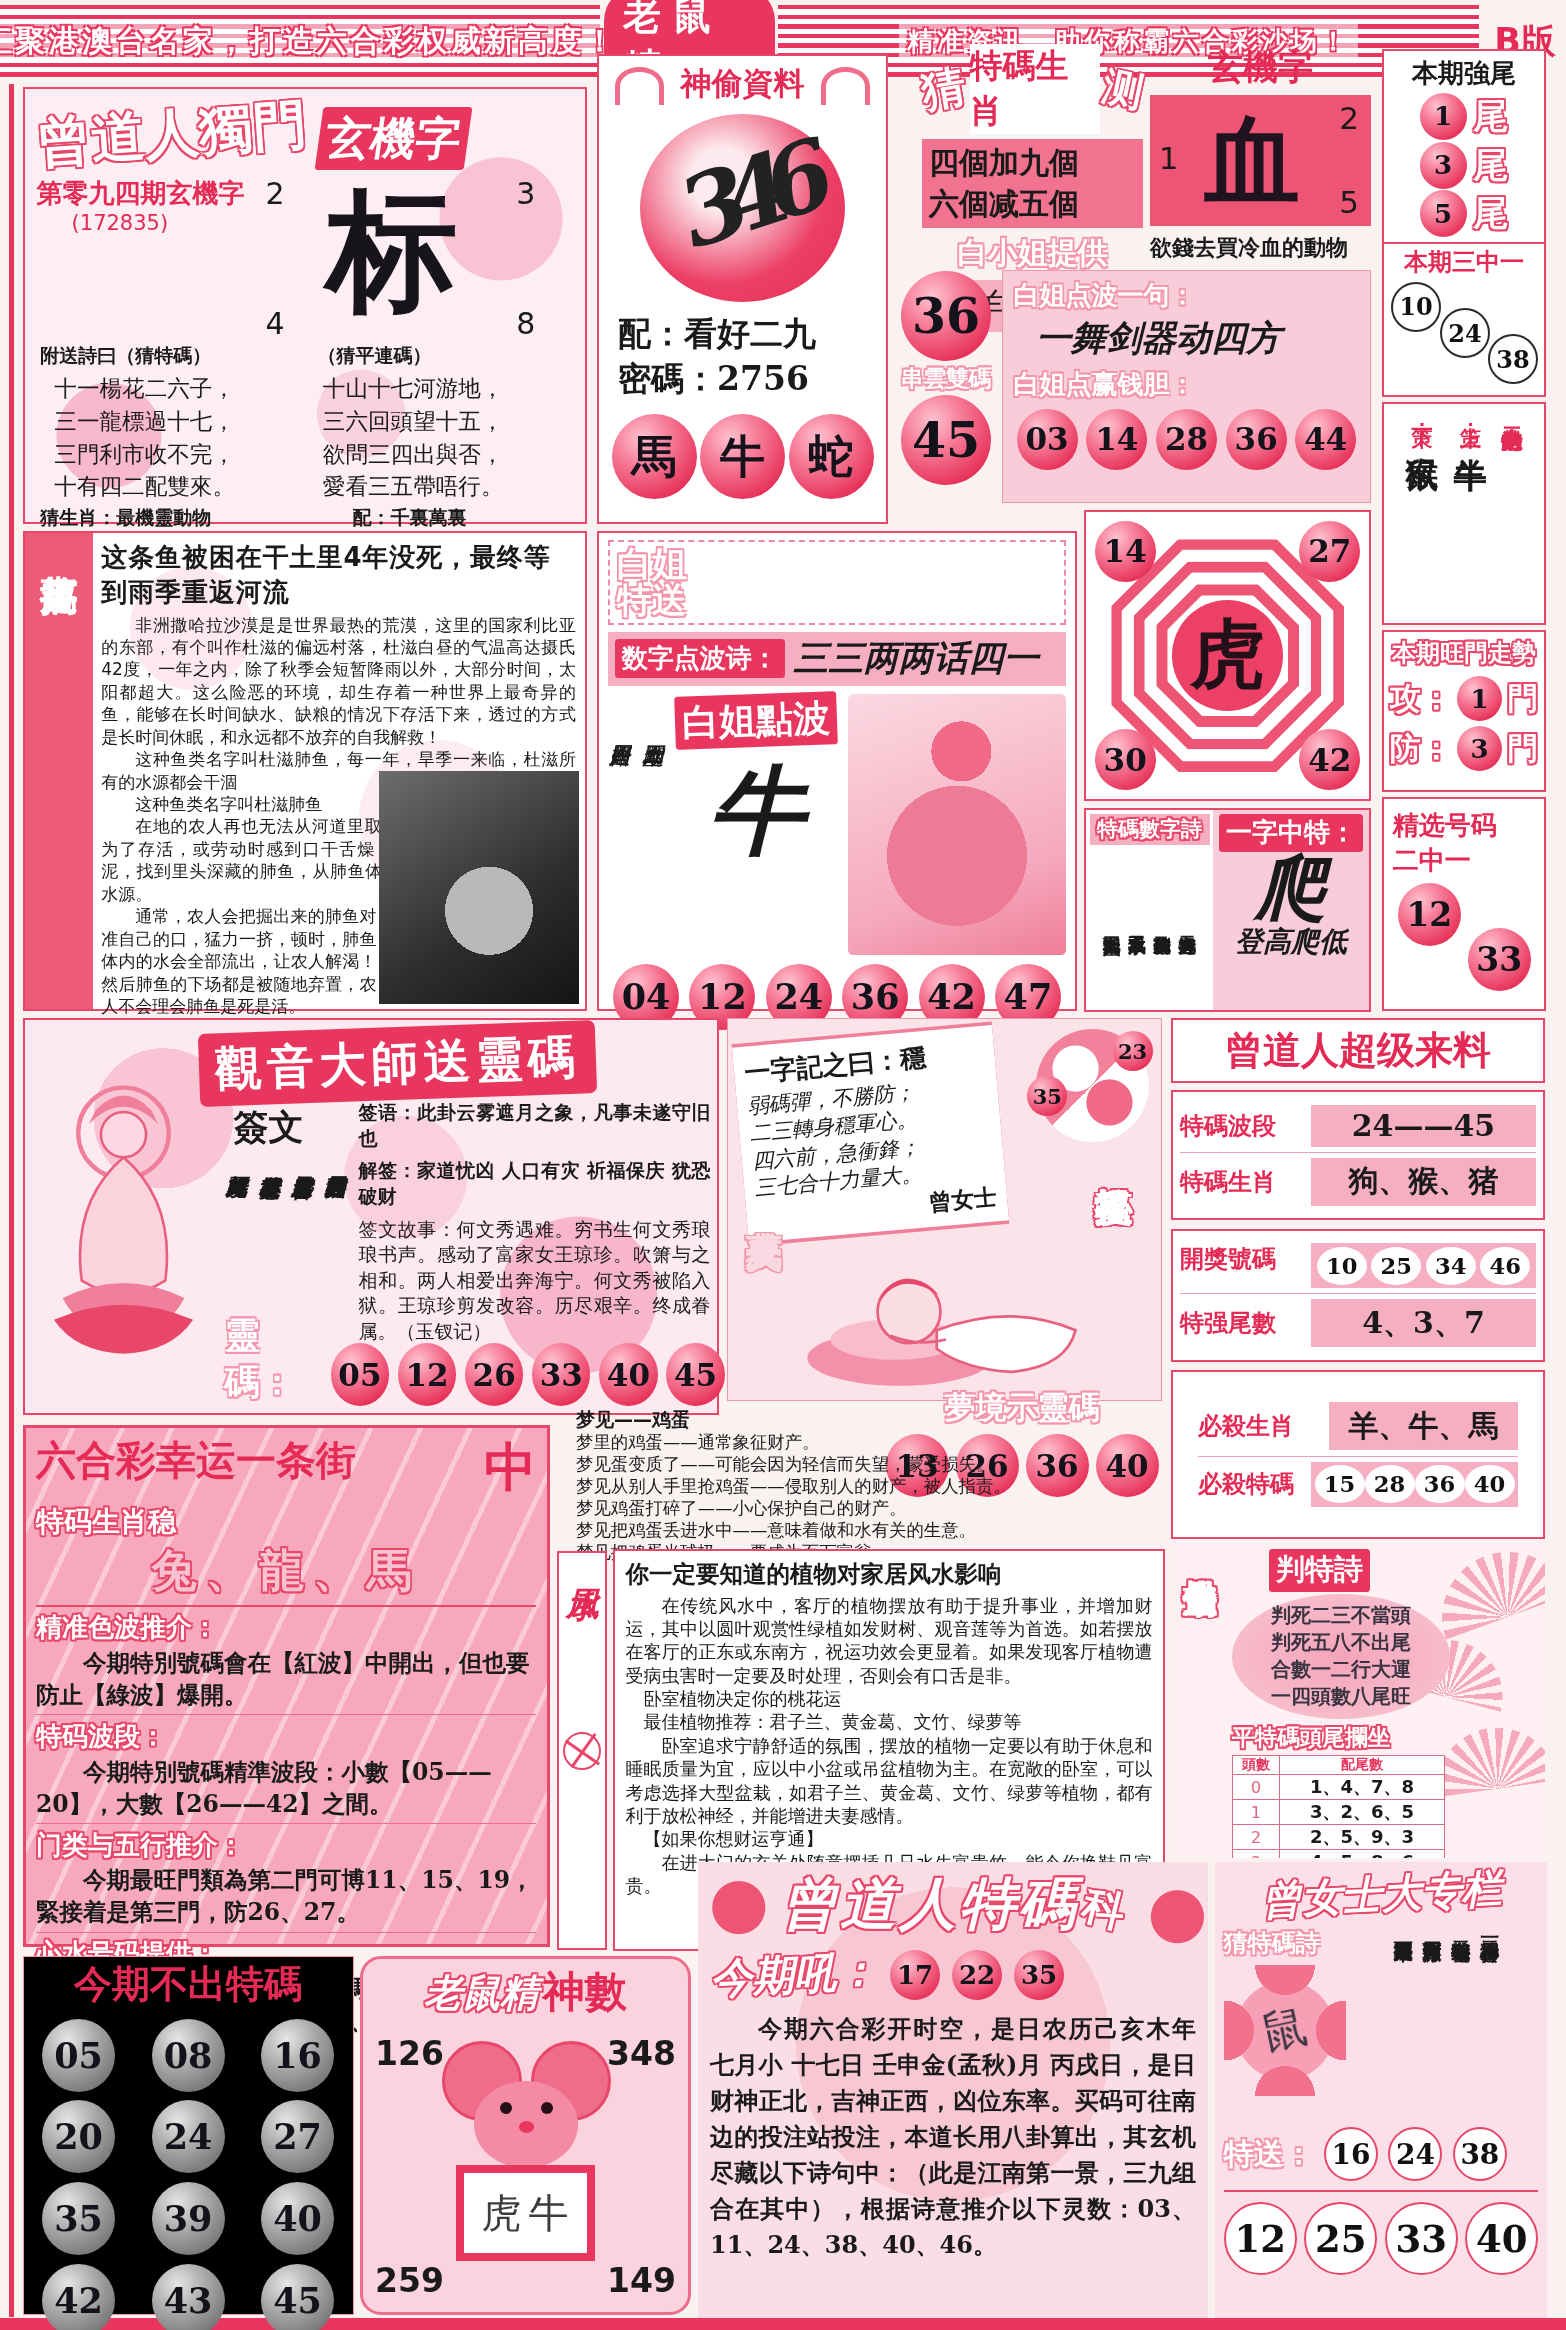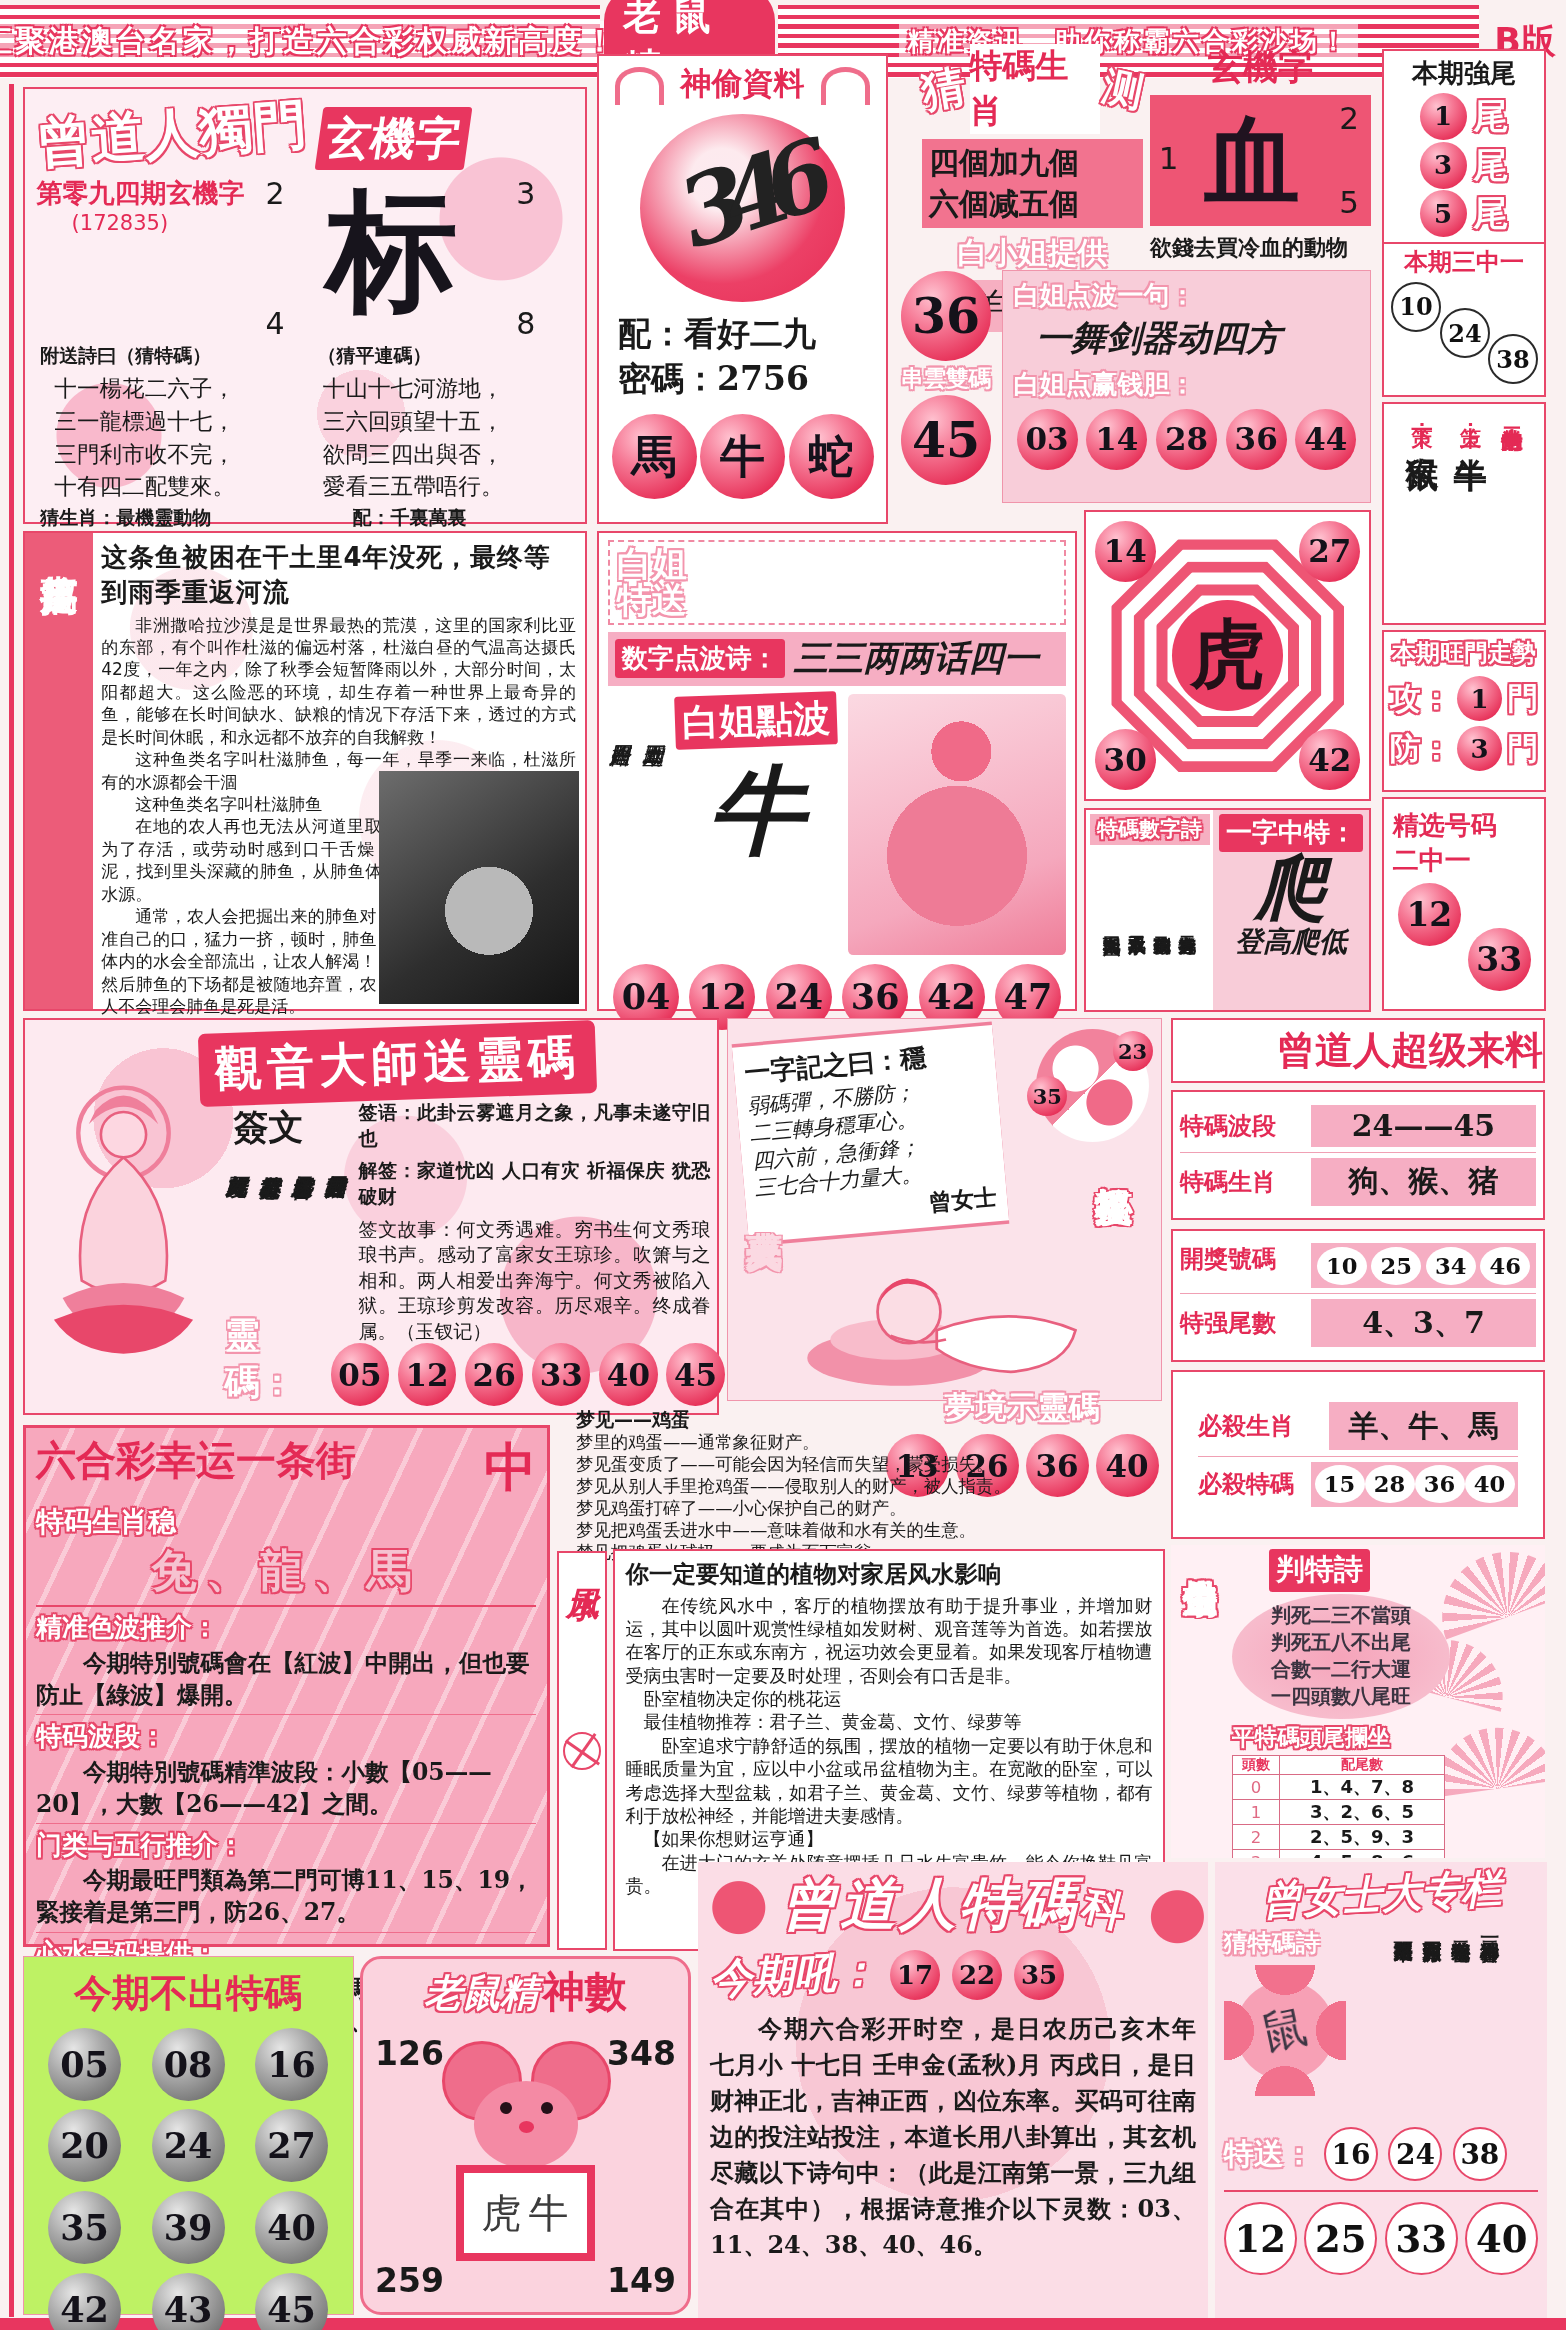--- a/index.html
+++ b/index.html
@@ -389,21 +389,21 @@
     <div class="otp" style="font-size:31px;font-weight:bold;text-align:center">夢境示靈碼</div>
     <div style="display:flex;gap:7px;justify-content:center;margin-top:5.2px">
       <span class="ball" style="width:63px;height:63px;font-size:31px">13</span>
       <span class="ball" style="width:63px;height:63px;font-size:31px">26</span>
       <span class="ball" style="width:63px;height:63px;font-size:31px">36</span>
       <span class="ball" style="width:63px;height:63px;font-size:31px">40</span>
     </div>
   </section>
 
   <section class="p" style="left:1171px;top:1018px;width:374px;height:520px">
-    <div class="bd" style="padding:5.2px 0;text-align:right">
+    <div class="bd" style="padding:5.2px 0;text-align:center">
       <span class="rt" style="font-size:38px;font-weight:bold">曾道人超级来料</span>
     </div>
     <div class="bd" style="margin-top:7px;padding:7px">
       <div style="display:flex;align-items:center;border-bottom:1.7px solid #f0a0b4;padding:5.2px 0">
         <span class="rt" style="width:131px;font-size:24px;font-weight:bold">特碼波段</span>
         <span class="pinkbar serif" style="flex:1;text-align:center;font-size:30px;font-weight:bold;padding:3.5px 0">24——45</span>
       </div>
       <div style="display:flex;align-items:center;padding:5.2px 0">
         <span class="rt" style="width:131px;font-size:24px;font-weight:bold">特碼生肖</span>
         <span class="pinkbar serif" style="flex:1;text-align:center;font-size:30px;font-weight:bold;padding:3.5px 0">狗、猴、猪</span>
@@ -532,21 +532,21 @@
         <tr>
           <td style="border:1.7px solid #d96b85;text-align:center;font-size:16.5px;color:#e06a84">3</td>
           <td style="border:1.7px solid #d96b85;text-align:center;font-size:18px;font-weight:bold">4、5、8、6</td>
         </tr>
 
       </tbody>
         </table>
     </div>
   </section>
 
-  <section class="p" style="left:22.6px;top:1956px;width:331px;height:359px;background:#bef264;border:1.7px solid #f095ab;padding:11px">
+  <section class="p" style="left:22.6px;top:1956px;width:331px;height:359px;background:#000000;border:1.7px solid #f095ab;padding:2px">
     <div class="rt" style="font-size:38px;font-weight:bold;text-align:center">今期不出特碼</div>
     <div style="display:grid;grid-template-columns:repeat(3,1fr);gap:8.7px 3.5px;justify-items:center;margin-top:8.7px">
       <span class="ball gray" style="width:73px;height:73px;font-size:35px">05</span>
       <span class="ball gray" style="width:73px;height:73px;font-size:35px">08</span>
       <span class="ball gray" style="width:73px;height:73px;font-size:35px">16</span>
       <span class="ball gray" style="width:73px;height:73px;font-size:35px">20</span>
       <span class="ball gray" style="width:73px;height:73px;font-size:35px">24</span>
       <span class="ball gray" style="width:73px;height:73px;font-size:35px">27</span>
       <span class="ball gray" style="width:73px;height:73px;font-size:35px">35</span>
       <span class="ball gray" style="width:73px;height:73px;font-size:35px">39</span>

